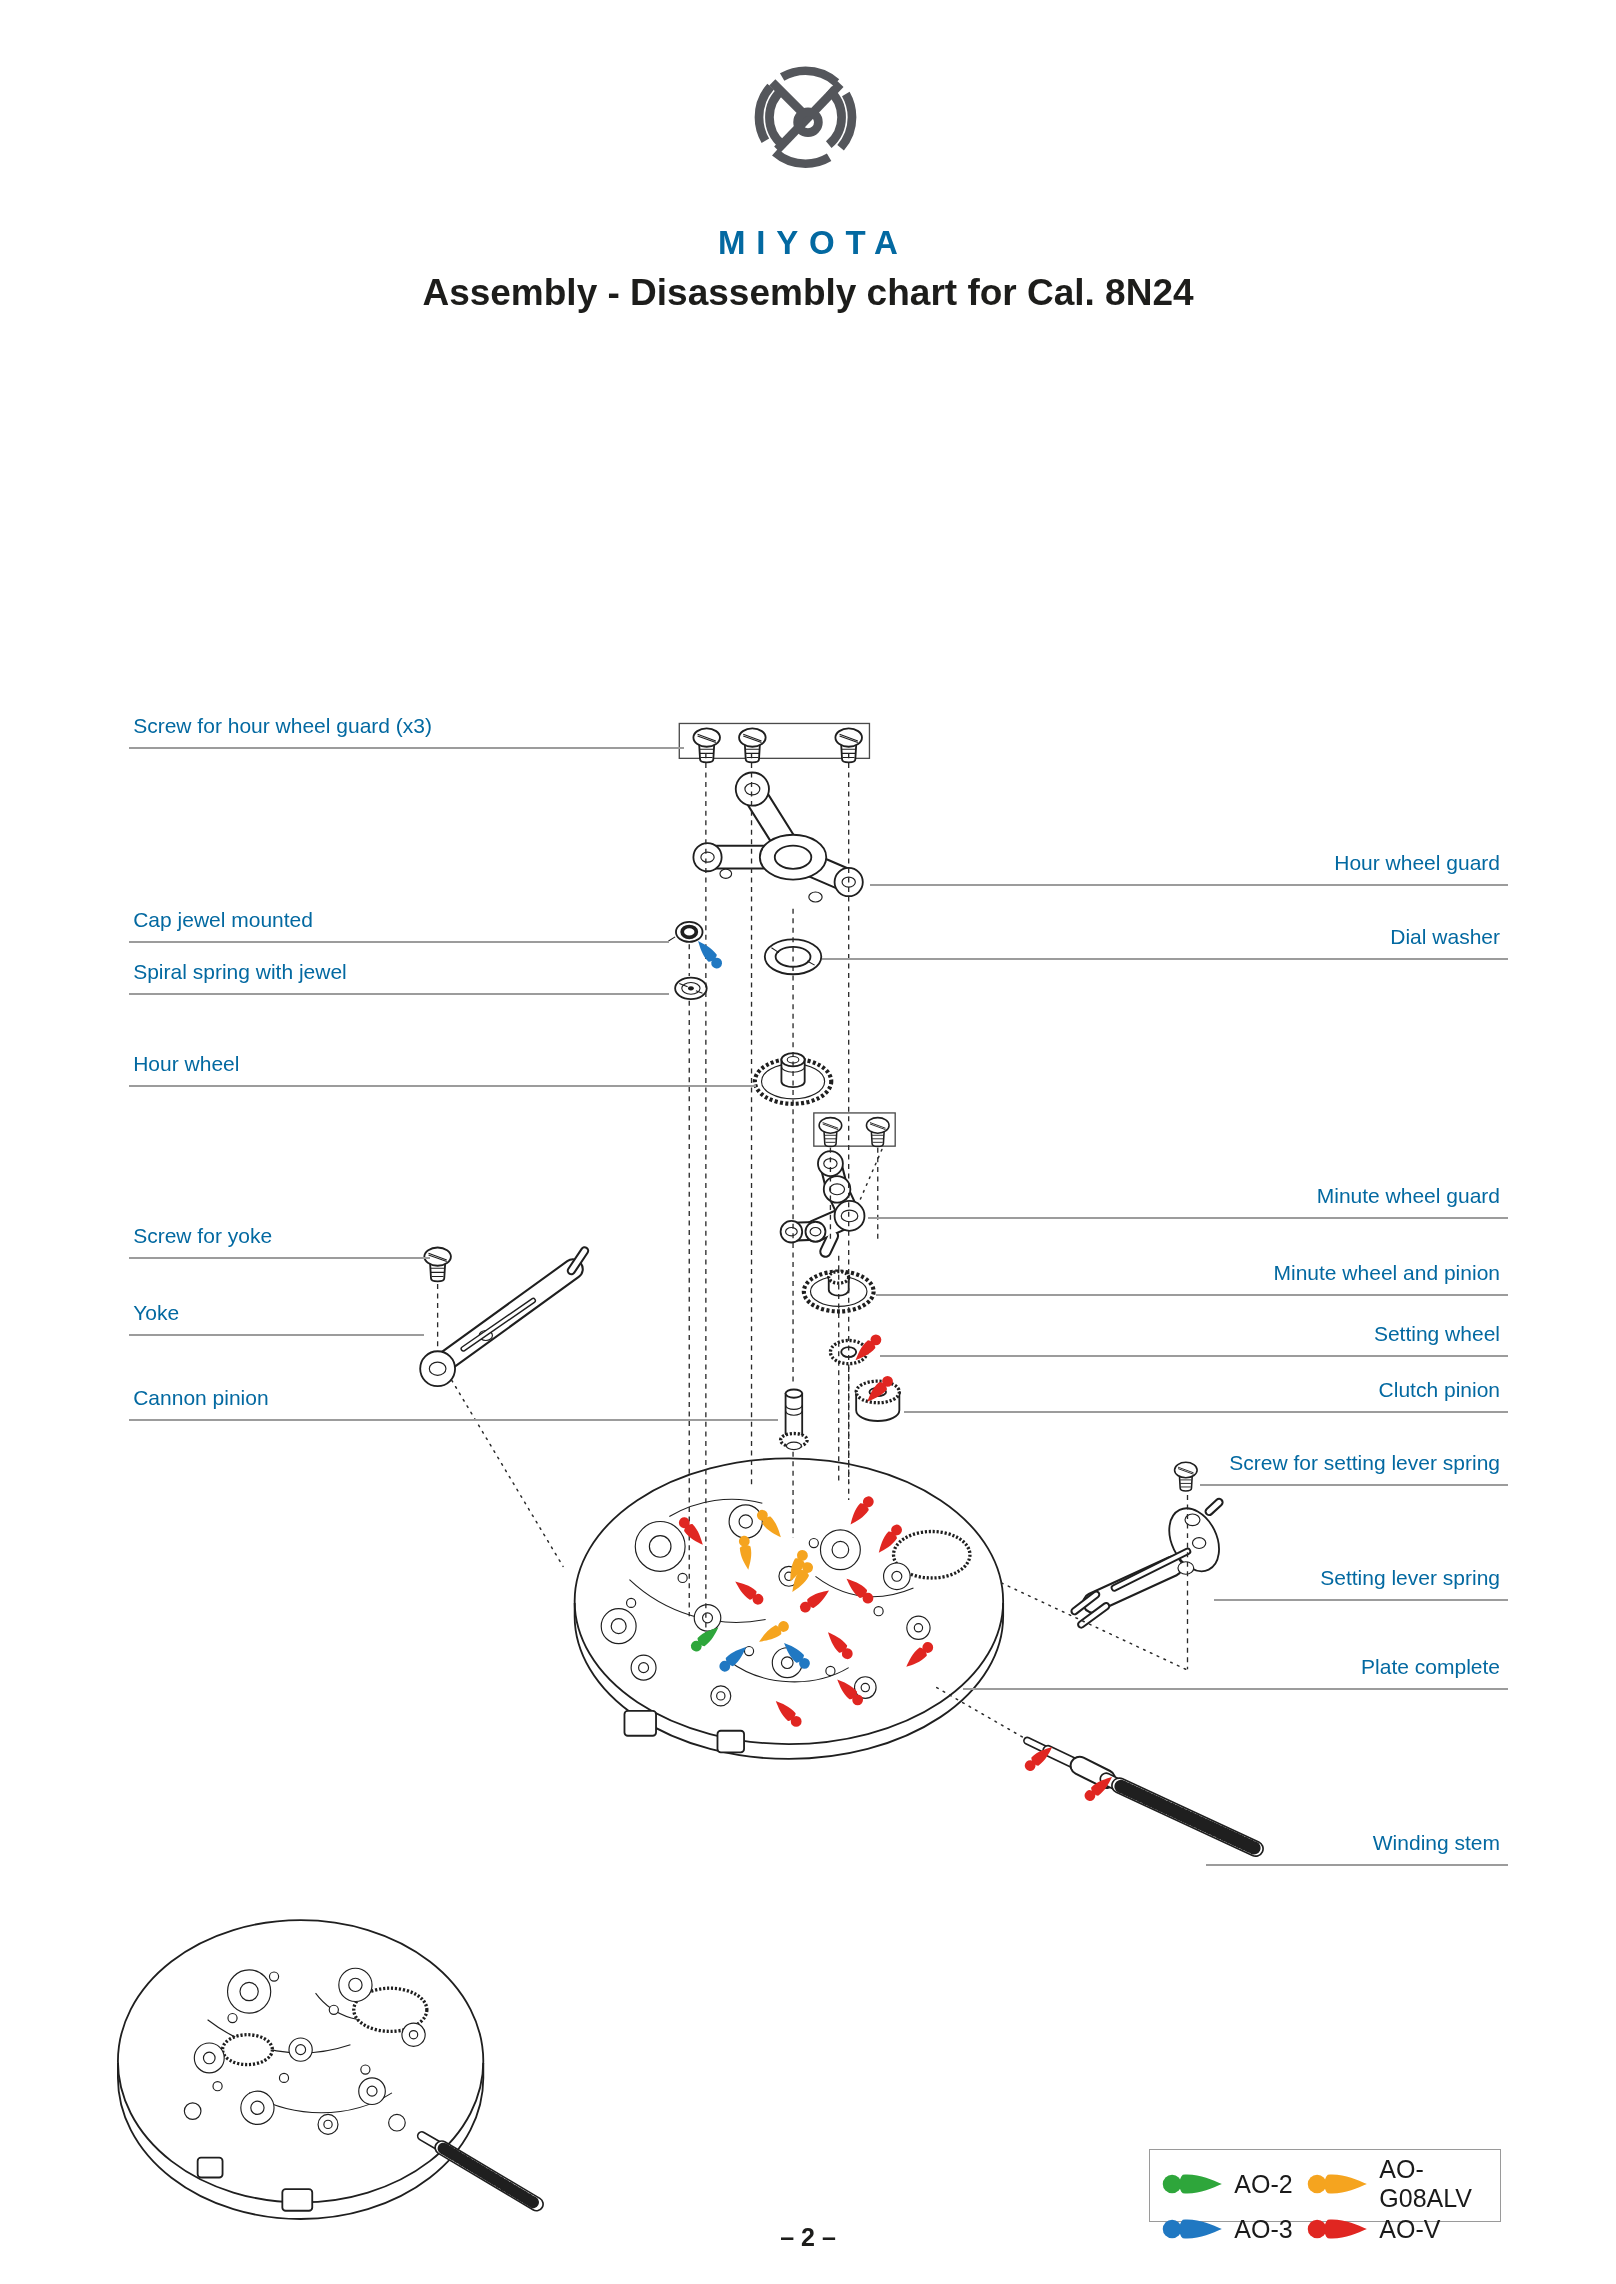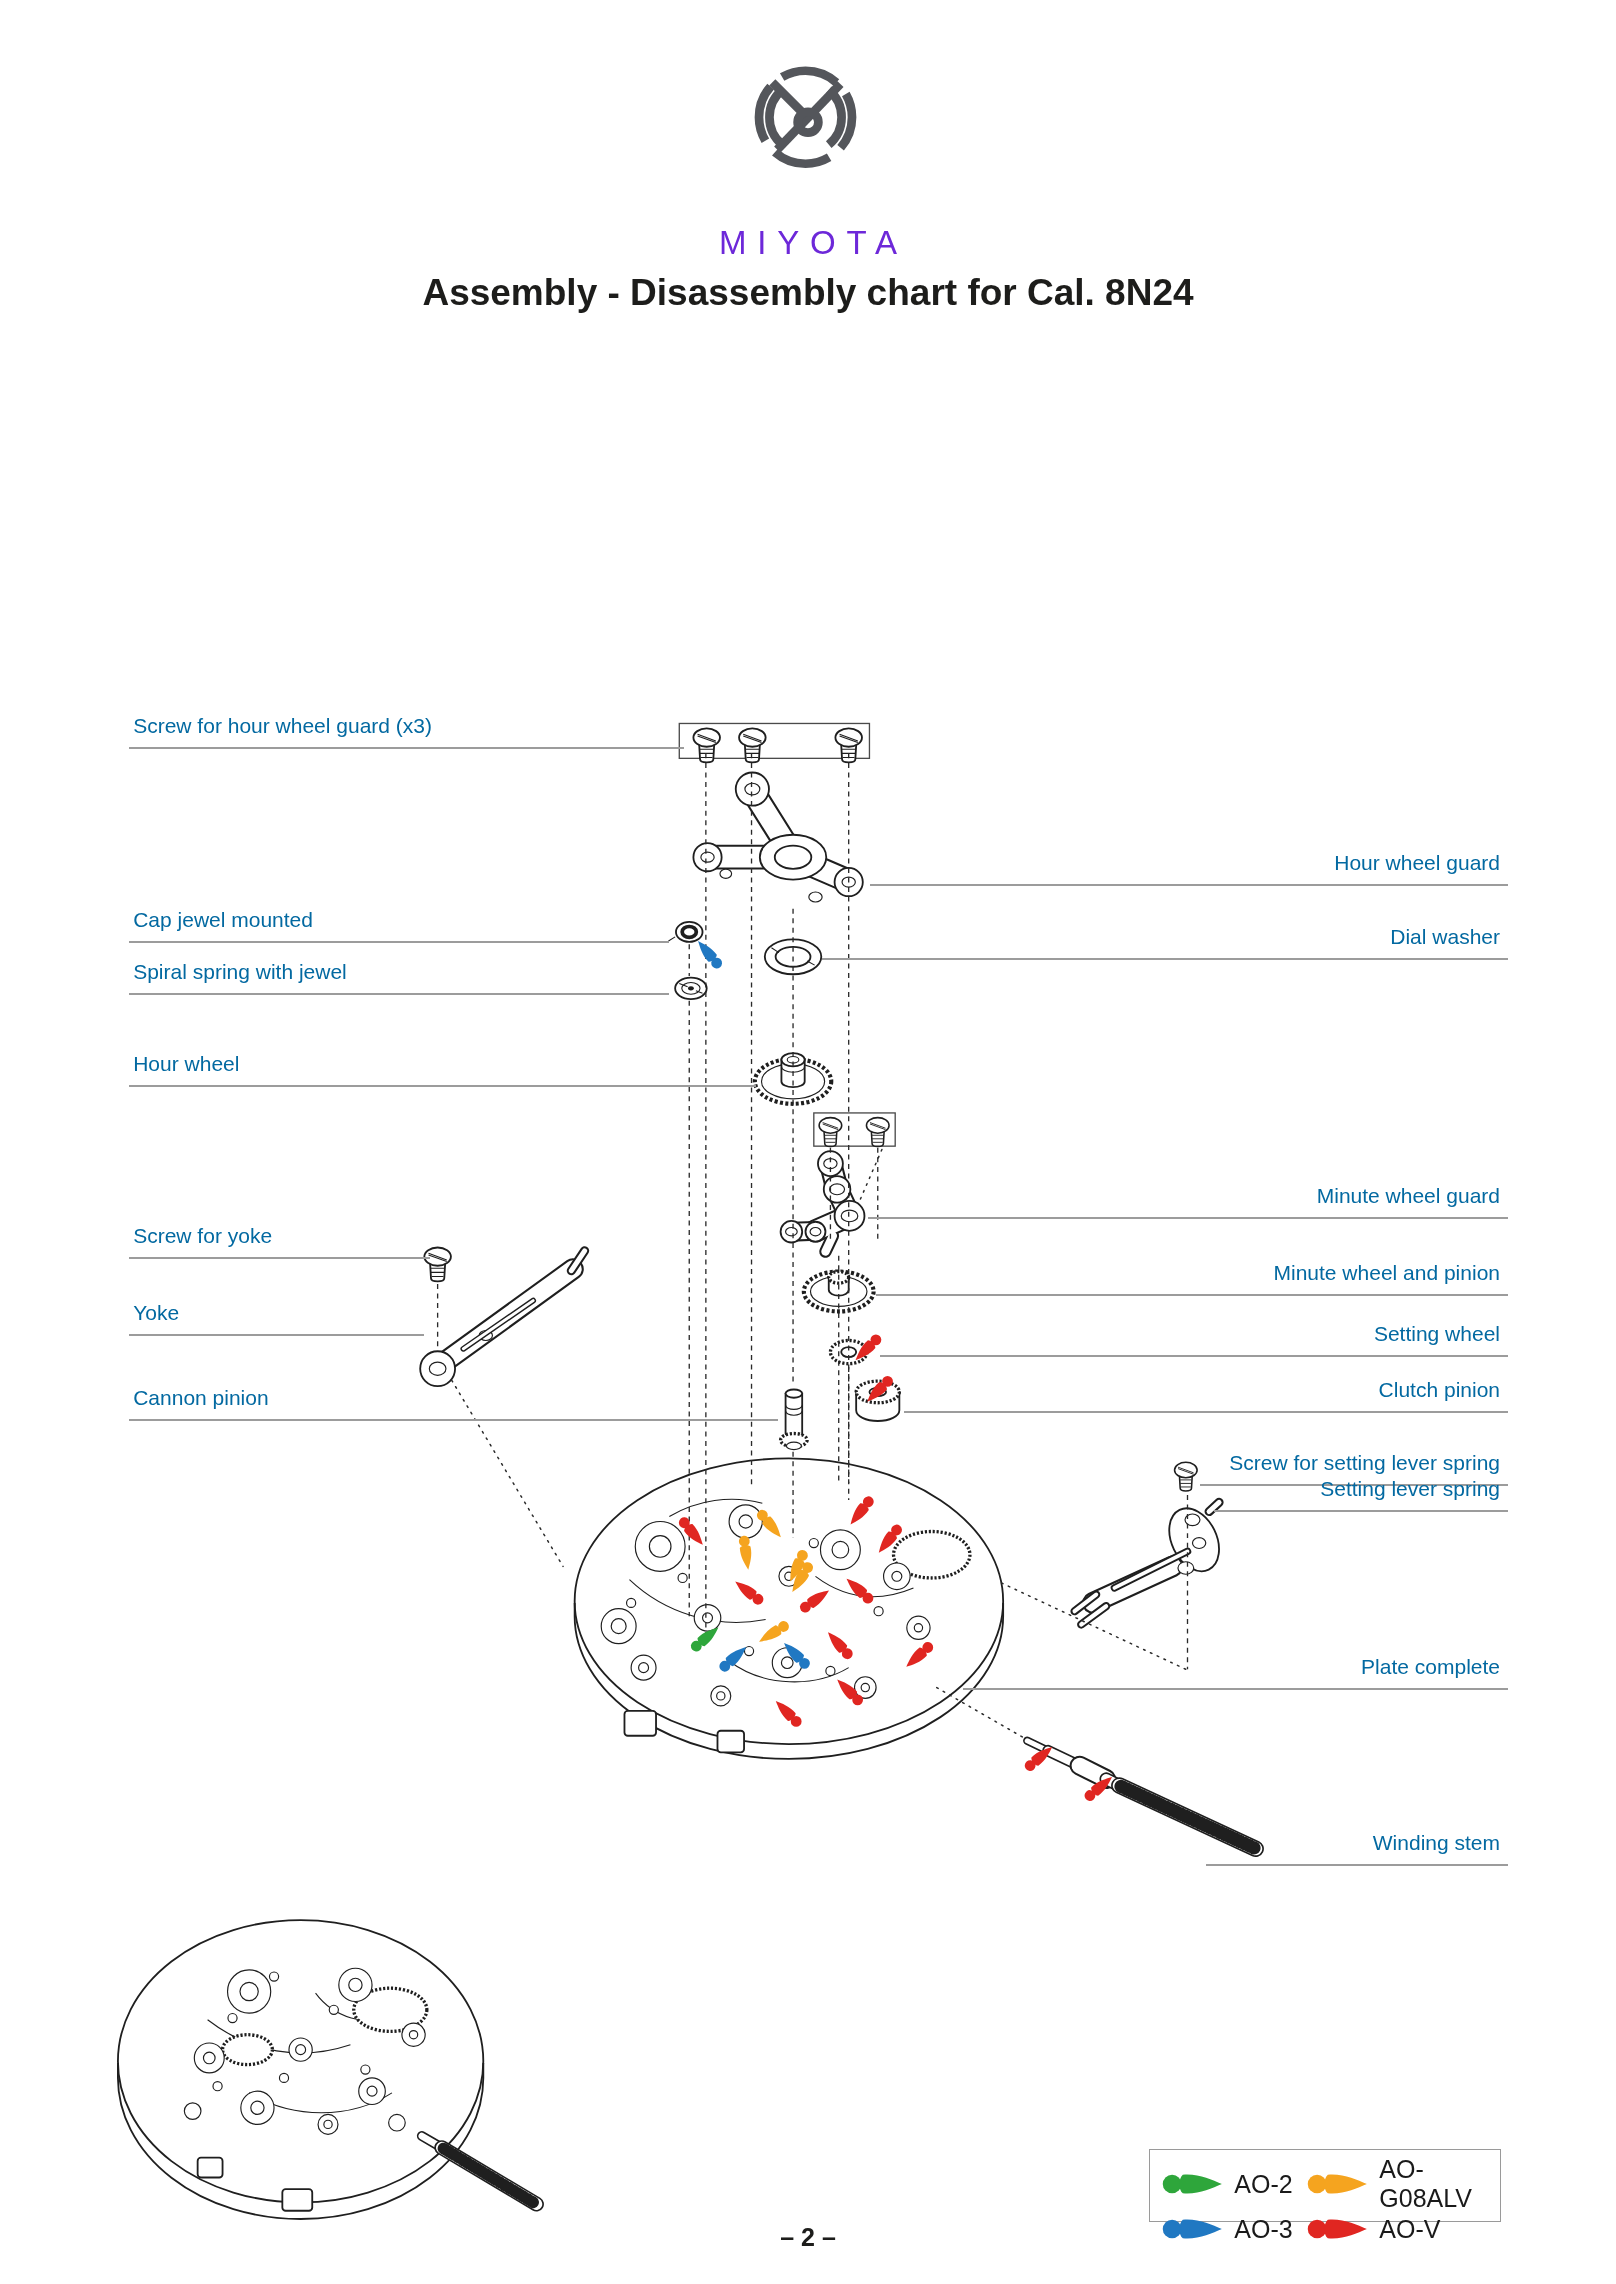--- a/index.html
+++ b/index.html
@@ -3,21 +3,21 @@
 <meta charset="utf-8">
 <style>
   html,body{margin:0;padding:0;background:#ffffff;}
   .page{
     position:relative;width:1616px;height:2284px;background:#ffffff;overflow:hidden;
     font-family:"Liberation Sans", sans-serif;color:#1a1a1a;
   }
   #diagram{position:absolute;left:0;top:0;width:1616px;height:2284px;}
   .brand{
     position:absolute;left:0;top:224px;width:1616px;text-align:center;
-    font-size:33px;font-weight:400;letter-spacing:10.8px;color:#6d28d9;text-indent:10.8px;
+    font-size:33px;font-weight:700;letter-spacing:10.8px;color:#0369a1;text-indent:10.8px;
   }
   .title{
     position:absolute;left:0;top:272px;width:1616px;text-align:center;
     font-size:37px;font-weight:700;color:#1d1d1b;
   }
   .plabel{
     position:absolute;font-size:21px;line-height:1.2;color:#0369a1;
     border-bottom:2.1px solid #9c9c9c;padding-bottom:9px;white-space:nowrap;
   }
   .plabel-left{text-align:left;padding-left:4.2px;}
@@ -371,21 +371,21 @@
   <div class="plabel plabel-left" style="top:1300px;left:129px;width:291px">Yoke</div>
   <div class="plabel plabel-left" style="top:1385px;left:129px;width:645px">Cannon pinion</div>
 
   <div class="plabel plabel-right" style="top:850px;left:870px;width:630px">Hour wheel guard</div>
   <div class="plabel plabel-right" style="top:924px;left:822px;width:678px">Dial washer</div>
   <div class="plabel plabel-right" style="top:1183px;left:868px;width:632px">Minute wheel guard</div>
   <div class="plabel plabel-right" style="top:1260px;left:876px;width:624px">Minute wheel and pinion</div>
   <div class="plabel plabel-right" style="top:1321px;left:880px;width:620px">Setting wheel</div>
   <div class="plabel plabel-right" style="top:1377px;left:904px;width:596px">Clutch pinion</div>
   <div class="plabel plabel-right" style="top:1450px;left:1200px;width:300px">Screw for setting lever spring</div>
-  <div class="plabel plabel-right" style="top:1476px;left:1214px;width:286px">Setting lever spring</div>
+  <div class="plabel plabel-right" style="top:1565px;left:1214px;width:286px">Setting lever spring</div>
   <div class="plabel plabel-right" style="top:1654px;left:963px;width:537px">Plate complete</div>
   <div class="plabel plabel-right" style="top:1830px;left:1206px;width:294px">Winding stem</div>
 
   <div class="legend">
     <div class="legend-item">
       <svg class="legend-arrow" viewBox="-33 -13.5 73 27" width="66" height="24" style="fill: rgb(46, 166, 59);">
           <use href="#oil-arrow"></use>
         </svg>
       <span>AO-2</span>
     </div>

